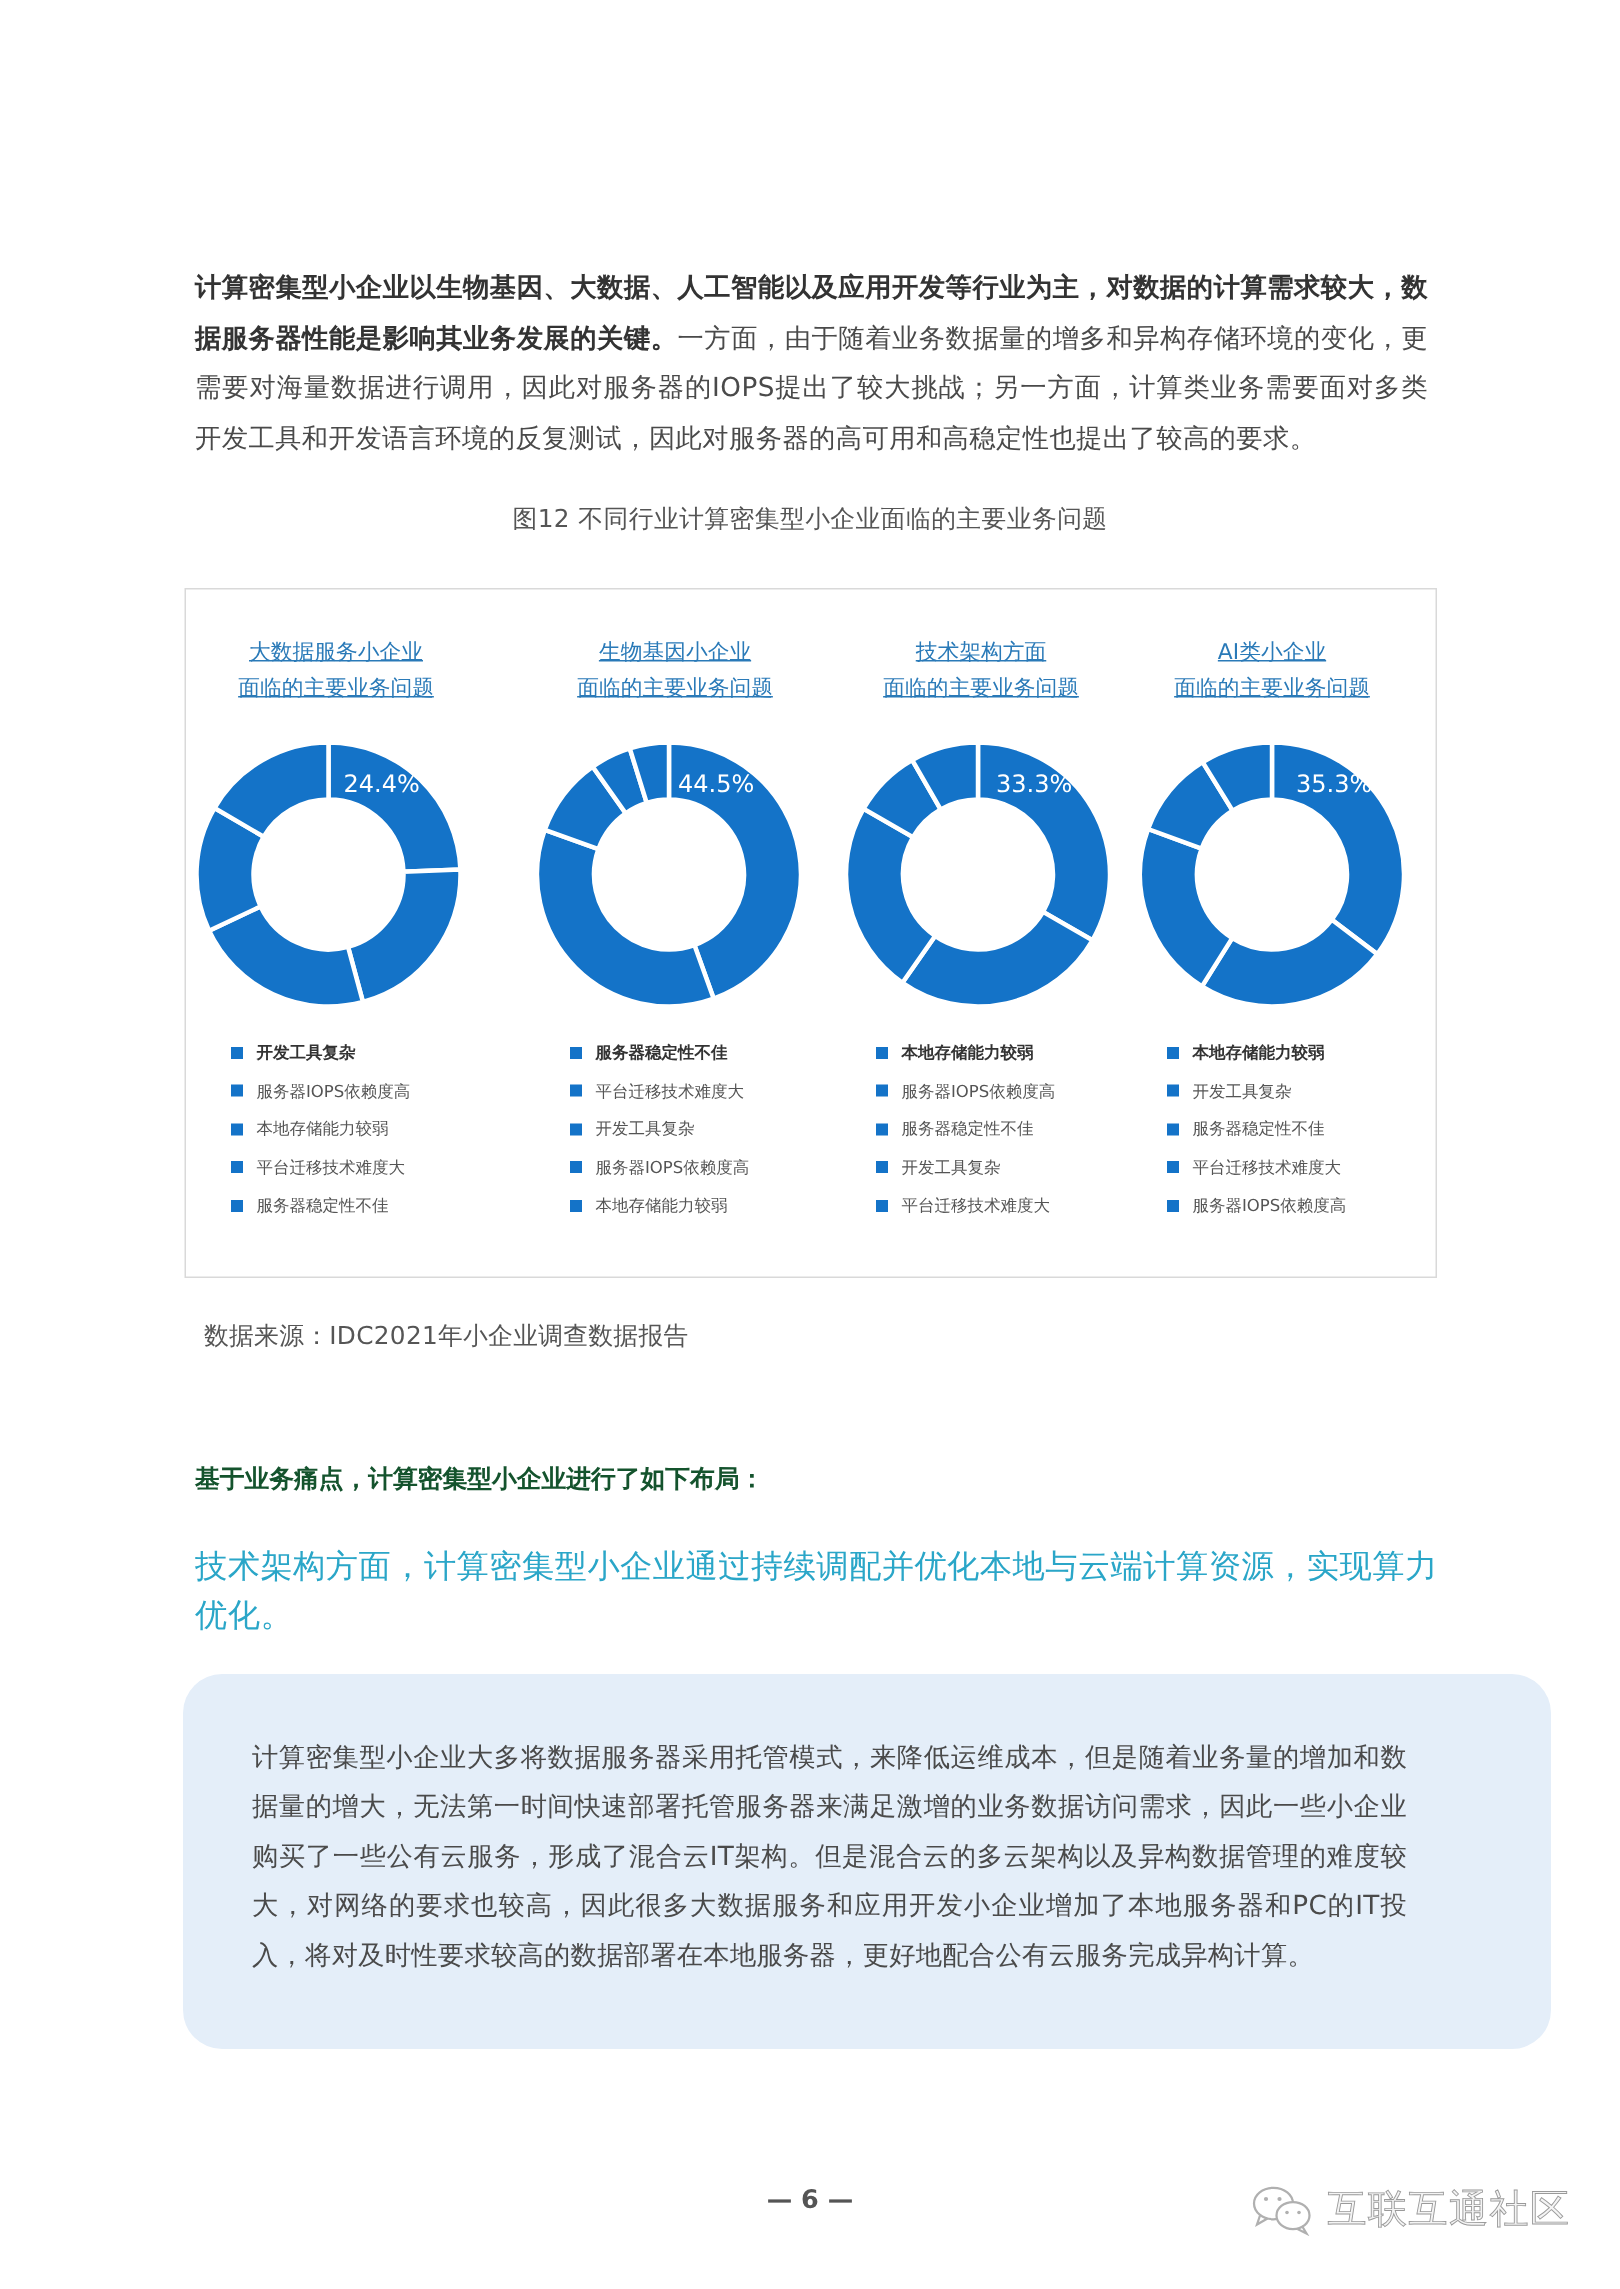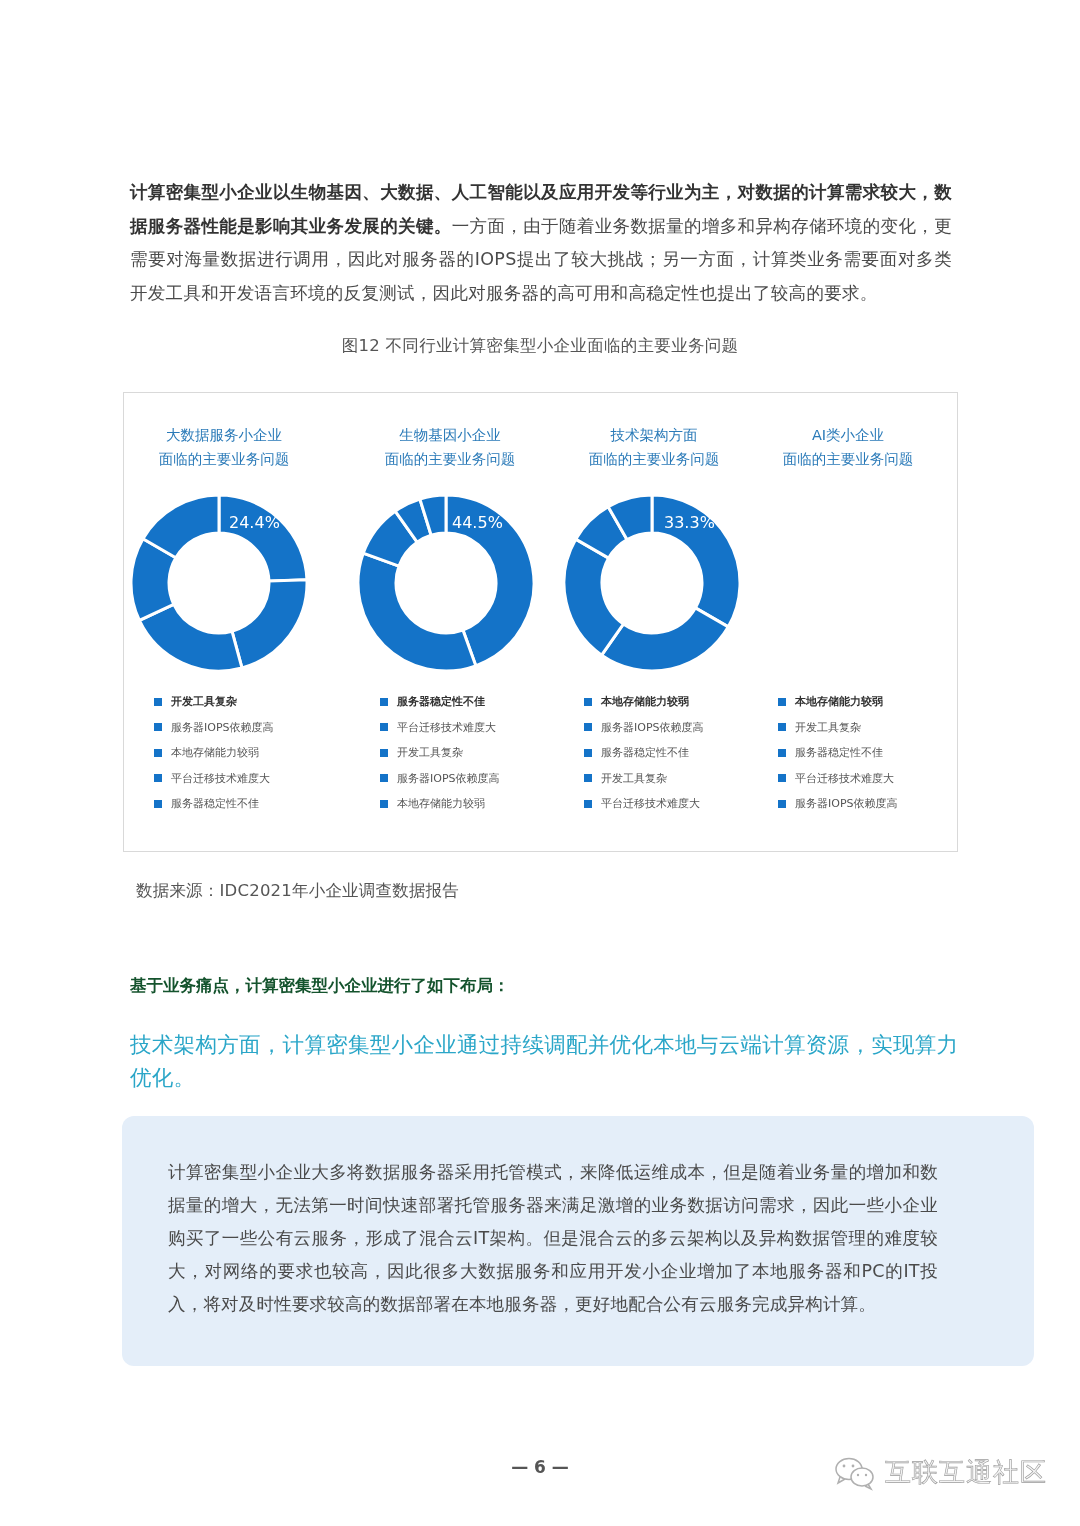--- a/index.html
+++ b/index.html
@@ -6,36 +6,36 @@
   html, body { width: 1080px; height: 1526px; background: #ffffff; }
   body { position: relative; font-family: "DejaVu Sans", "Liberation Sans", sans-serif; color: #444; overflow: hidden; }
 
   .intro { position: absolute; left: 130px; top: 176px; width: 822px; font-size: 17.5px; line-height: 33.5px; color: #4a4a4a; letter-spacing: 0.3px; text-align: justify; }
   .intro b { color: #333; font-weight: bold; }
 
   .fig-caption { position: absolute; left: 0; width: 1080px; top: 335px; text-align: center; font-size: 16.5px; color: #555; letter-spacing: 0.3px; }
 
   .chart-frame { position: absolute; left: 123px; top: 392px; width: 835px; height: 460px; border: 1px solid #d9d9d9; background: #fff; }
   .chart-col { position: absolute; top: 0; width: 200px; height: 458px; }
-  .chart-title { position: absolute; top: 30px; left: 0; width: 100%; text-align: center; font-size: 14.5px; line-height: 24px; color: #2a7ab8; }
+  .chart-title { position: absolute; top: 30px; left: 0; width: 100%; text-align: center; font-size: 14.5px; line-height: 24px; color: #2a7ab8; text-decoration: underline; }
   .donut { position: absolute; top: 100px; width: 180px; height: 180px; }
   .donut svg { width: 180px; height: 180px; display: block; }
   .donut-label { position: absolute; top: 20px; font-size: 16px; color: #ffffff; }
   .legend { position: absolute; top: 296px; left: 30px; list-style: none; }
   .legend li { height: 25.5px; font-size: 11px; color: #555; display: flex; align-items: center; white-space: nowrap; }
   .legend li.first { font-weight: bold; color: #333; }
   .legend .sw { display: inline-block; width: 8px; height: 8px; background: #1473c8; margin-right: 9px; }
 
   .source { position: absolute; left: 136px; top: 880px; font-size: 16.5px; color: #555; letter-spacing: 0.2px; }
 
   .lead { position: absolute; left: 130px; top: 975px; font-size: 16.5px; font-weight: bold; color: #14532d; }
 
   .highlight { position: absolute; left: 130px; top: 1028px; width: 830px; font-size: 21.5px; line-height: 33px; color: #2aa6c8; letter-spacing: 0.3px; }
 
-  .callout { position: absolute; left: 122px; top: 1116px; width: 912px; height: 250px; background: #e4eef9; border-radius: 12px; }
+  .callout { position: absolute; left: 122px; top: 1116px; width: 912px; height: 250px; background: #e4eef9; border-radius: 26px; }
   .callout p { position: absolute; left: 46px; top: 40px; width: 770px; font-size: 17.5px; line-height: 33px; color: #4a4a4a; letter-spacing: 0.2px; text-align: justify; }
 
   .page-num { position: absolute; left: 0; width: 1080px; top: 1457px; text-align: center; font-size: 17px; color: #555; font-weight: bold; }
 
   .watermark { position: absolute; left: 833px; top: 1455px; display: flex; align-items: flex-start; }
   .watermark .wm-icon { width: 46px; height: 36px; margin-right: 6px; }
   .watermark span { font-size: 26px; color: #c8c8c8; letter-spacing: 1px; -webkit-text-stroke: 0.6px #9a9a9a; color: #f4f4f4; }
 </style>
 </head>
 <body>
@@ -159,20 +159,30 @@
           <span class="sw"></span>
           <span>平台迁移技术难度大</span>
         </li>
       </ul>
   </div>
 
   <div class="chart-col" style="left:624px;">
     <div class="chart-title">
       <div>AI类小企业</div>
       <div>面临的主要业务问题</div>
+    </div>
+    <div class="donut" style="left:10px;">
+      <svg viewBox="0 0 180 180">
+          <path d="M90,2 A88,88 0 0 1 160.20591067939424,143.05779966863417 L129.88972197692854,120.14647708445125 A50,50 0 0 0 90,40 Z" fill="#1473c8" stroke="#ffffff" stroke-width="3"></path>
+          <path d="M160.20591067939424,143.05779966863417 A88,88 0 0 1 43.31501578100738,164.59565837548732 L63.47444078466329,132.38389680425416 A50,50 0 0 0 129.88972197692854,120.14647708445125 Z" fill="#1473c8" stroke="#ffffff" stroke-width="3"></path>
+          <path d="M43.31501578100738,164.59565837548732 A88,88 0 0 1 7.391420526459086,59.671422760642486 L43.063307117306294,72.76785384127413 A50,50 0 0 0 63.47444078466329,132.38389680425416 Z" fill="#1473c8" stroke="#ffffff" stroke-width="3"></path>
+          <path d="M7.391420526459086,59.671422760642486 A88,88 0 0 1 43.784632563406014,15.112485602067096 L63.74126850193524,47.4502759102654 A50,50 0 0 0 43.063307117306294,72.76785384127413 Z" fill="#1473c8" stroke="#ffffff" stroke-width="3"></path>
+          <path d="M43.784632563406014,15.112485602067096 A88,88 0 0 1 90.00000000000006,2 L90.00000000000003,40 A50,50 0 0 0 63.74126850193524,47.4502759102654 Z" fill="#1473c8" stroke="#ffffff" stroke-width="3"></path>
+        </svg>
+      <div class="donut-label" style="left:106px;">35.3%</div>
     </div>
     <ul class="legend">
         <li class="first">
           <span class="sw"></span>
           <span>本地存储能力较弱</span>
         </li>
         <li>
           <span class="sw"></span>
           <span>开发工具复杂</span>
         </li>

